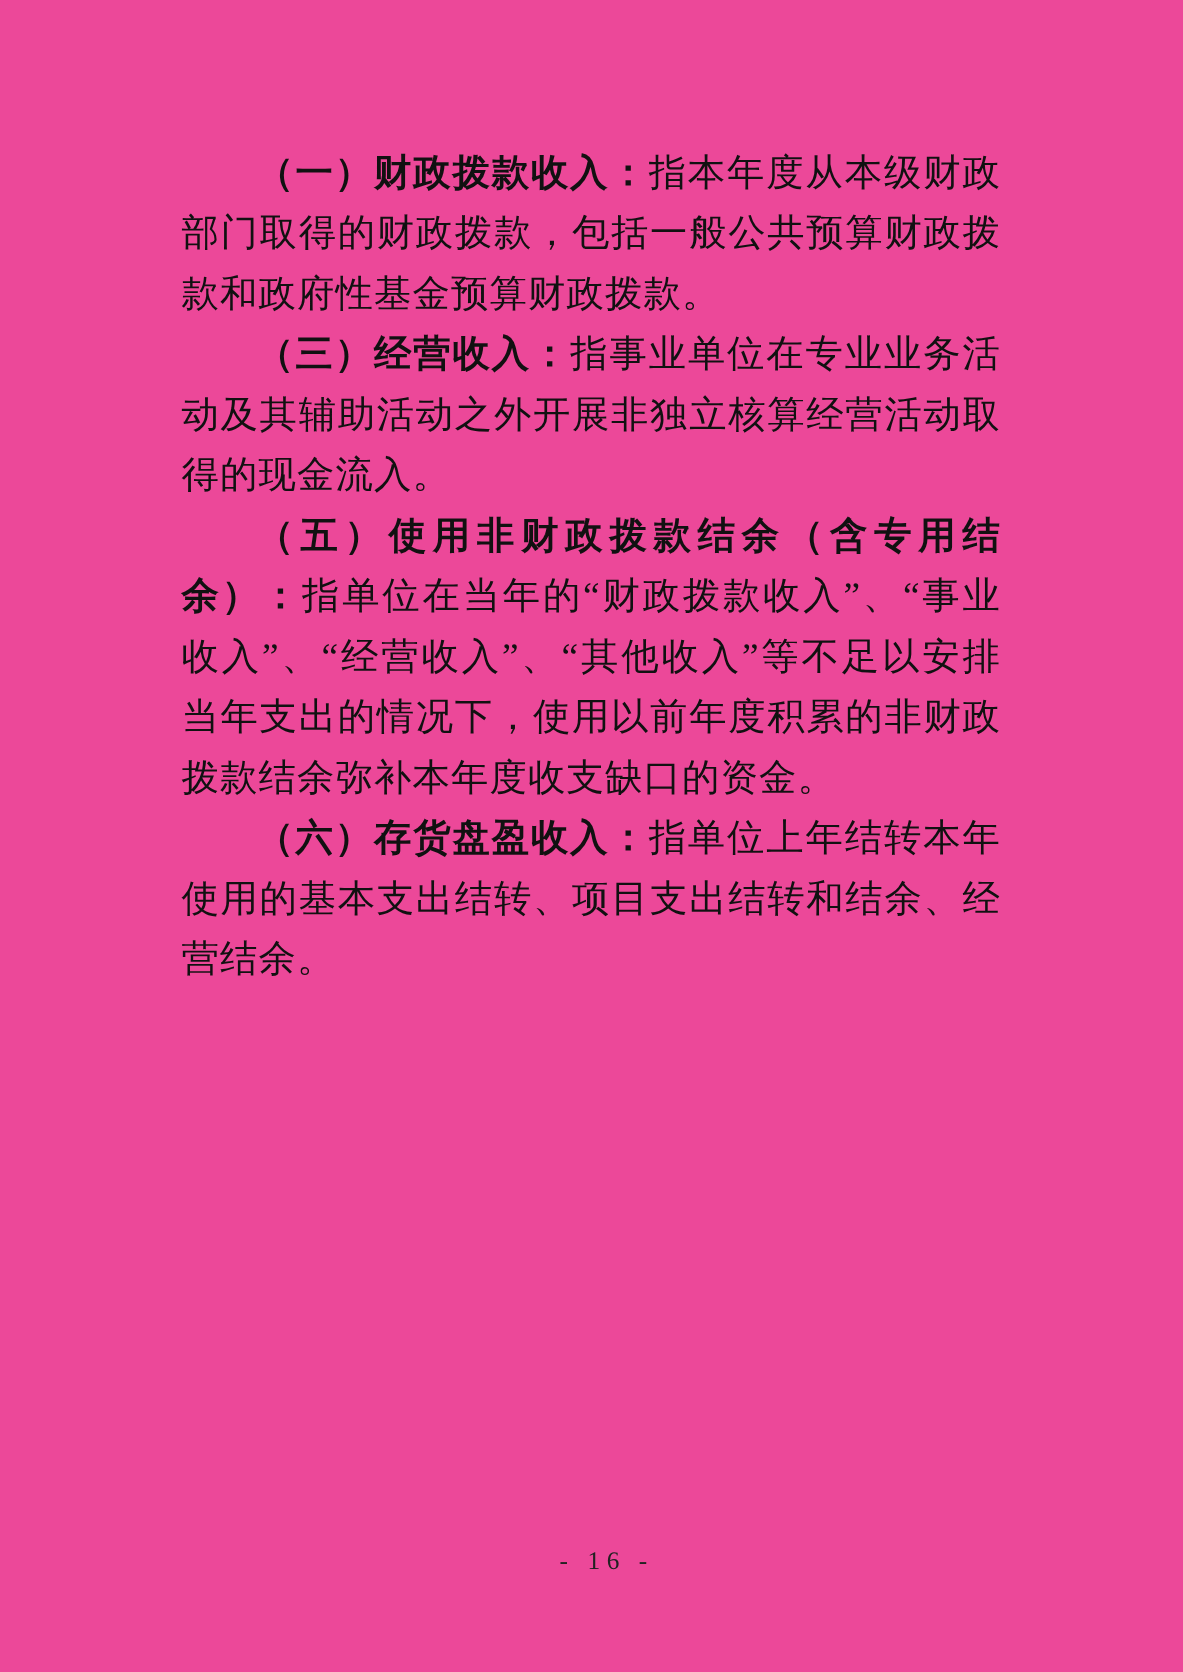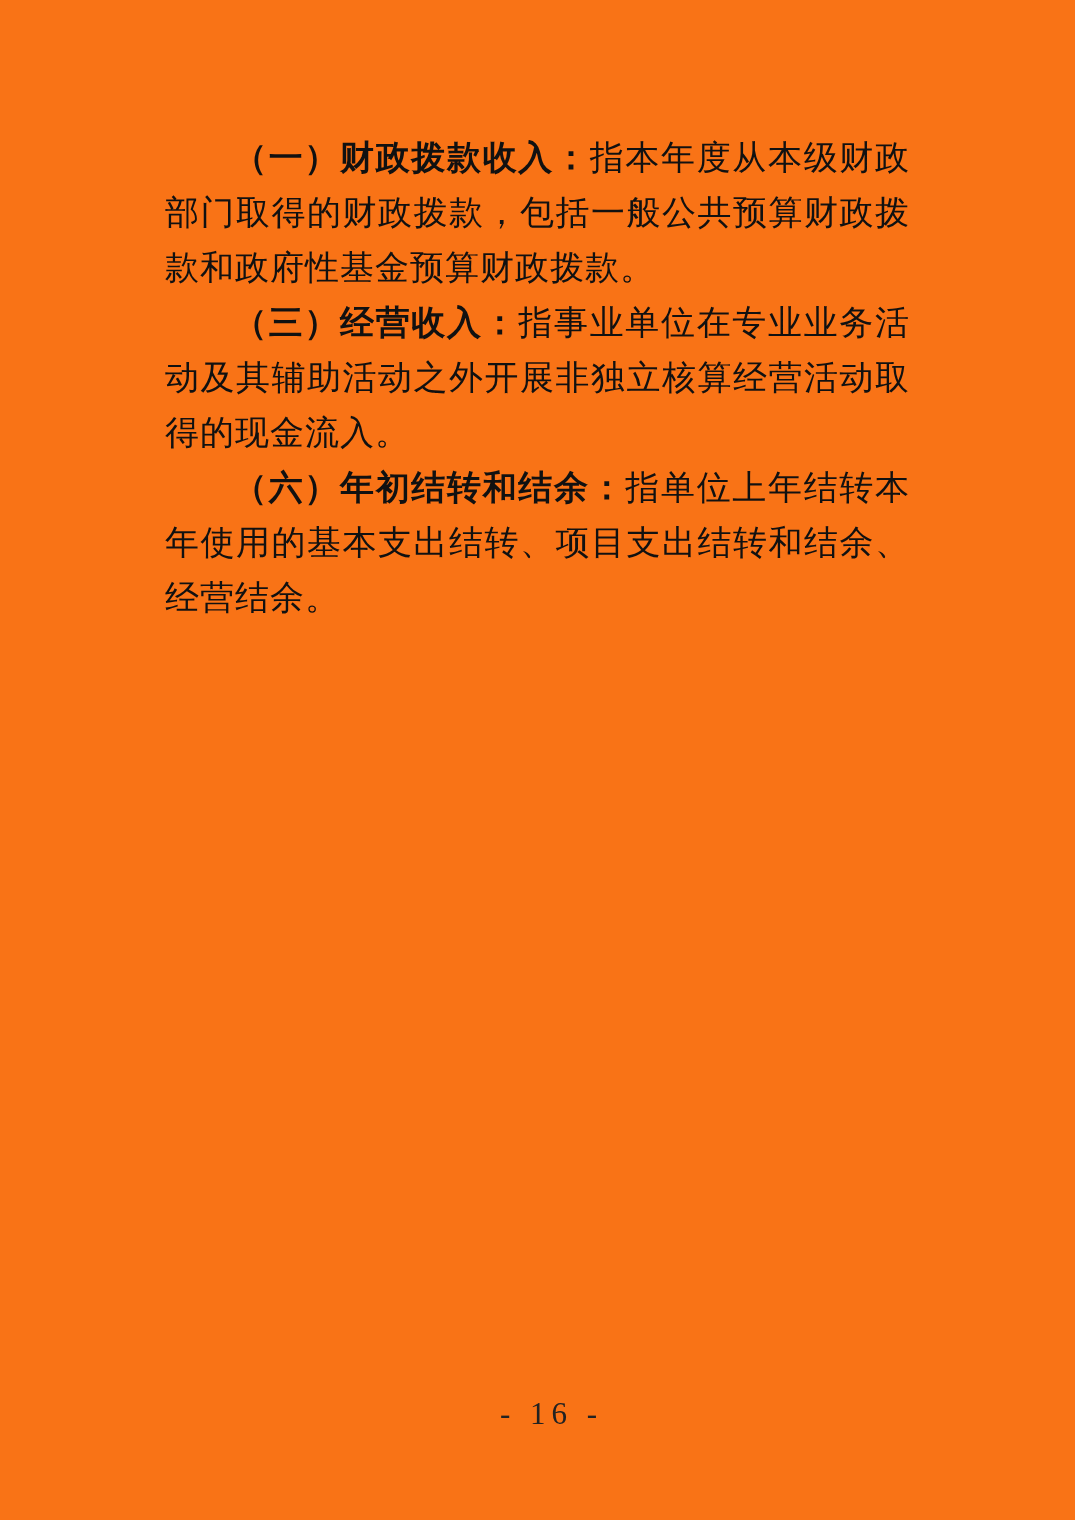--- a/index.html
+++ b/index.html
@@ -5,21 +5,21 @@
   * { box-sizing: border-box; }
   html, body {
     margin: 0;
     padding: 0;
     background: #ffffff;
   }
   .page {
     position: relative;
     width: 1075px;
     height: 1520px;
-    background: #f97316;
+    background: #ec4899;
     overflow: hidden;
     font-family: "Liberation Serif", "DejaVu Serif", serif;
     color: #111111;
   }
   .content {
     position: absolute;
     top: 130px;
     left: 165px;
     width: 745px;
   }
@@ -35,38 +35,39 @@
   }
   .para .lead {
     font-weight: bold;
   }
   .footer {
     position: absolute;
     left: 0;
     right: 0;
     bottom: 88px;
     text-align: center;
-    font-size: 31px;
+    font-size: 23px;
     letter-spacing: 6px;
     color: #222222;
     font-family: "Liberation Serif", "DejaVu Serif", serif;
     padding-left: 28px;
   }
 </style>
 </head>
 <body>
 
 <div class="page">
   <div class="content">
 
     <p class="para"><span class="lead">（一）财政拨款收入：</span><span>指本年度从本级财政部门取得的财政拨款，包括一般公共预算财政拨款和政府性基金预算财政拨款。</span></p>
 
 
     <p class="para"><span class="lead">（三）经营收入：</span><span>指事业单位在专业业务活动及其辅助活动之外开展非独立核算经营活动取得的现金流入。</span></p>
 
 
+    <p class="para"><span class="lead">（五）使用非财政拨款结余（含专用结余）：</span><span>指单位在当年的“财政拨款收入”、“事业收入”、“经营收入”、“其他收入”等不足以安排当年支出的情况下，使用以前年度积累的非财政拨款结余弥补本年度收支缺口的资金。</span></p>
 
-    <p class="para"><span class="lead">（六）年初结转和结余：</span><span>指单位上年结转本年使用的基本支出结转、项目支出结转和结余、经营结余。</span></p>
+    <p class="para"><span class="lead">（六）存货盘盈收入：</span><span>指单位上年结转本年使用的基本支出结转、项目支出结转和结余、经营结余。</span></p>
 
   </div>
 
   <div class="footer">- 16 -</div>
 </div>
 
 </body></html>

